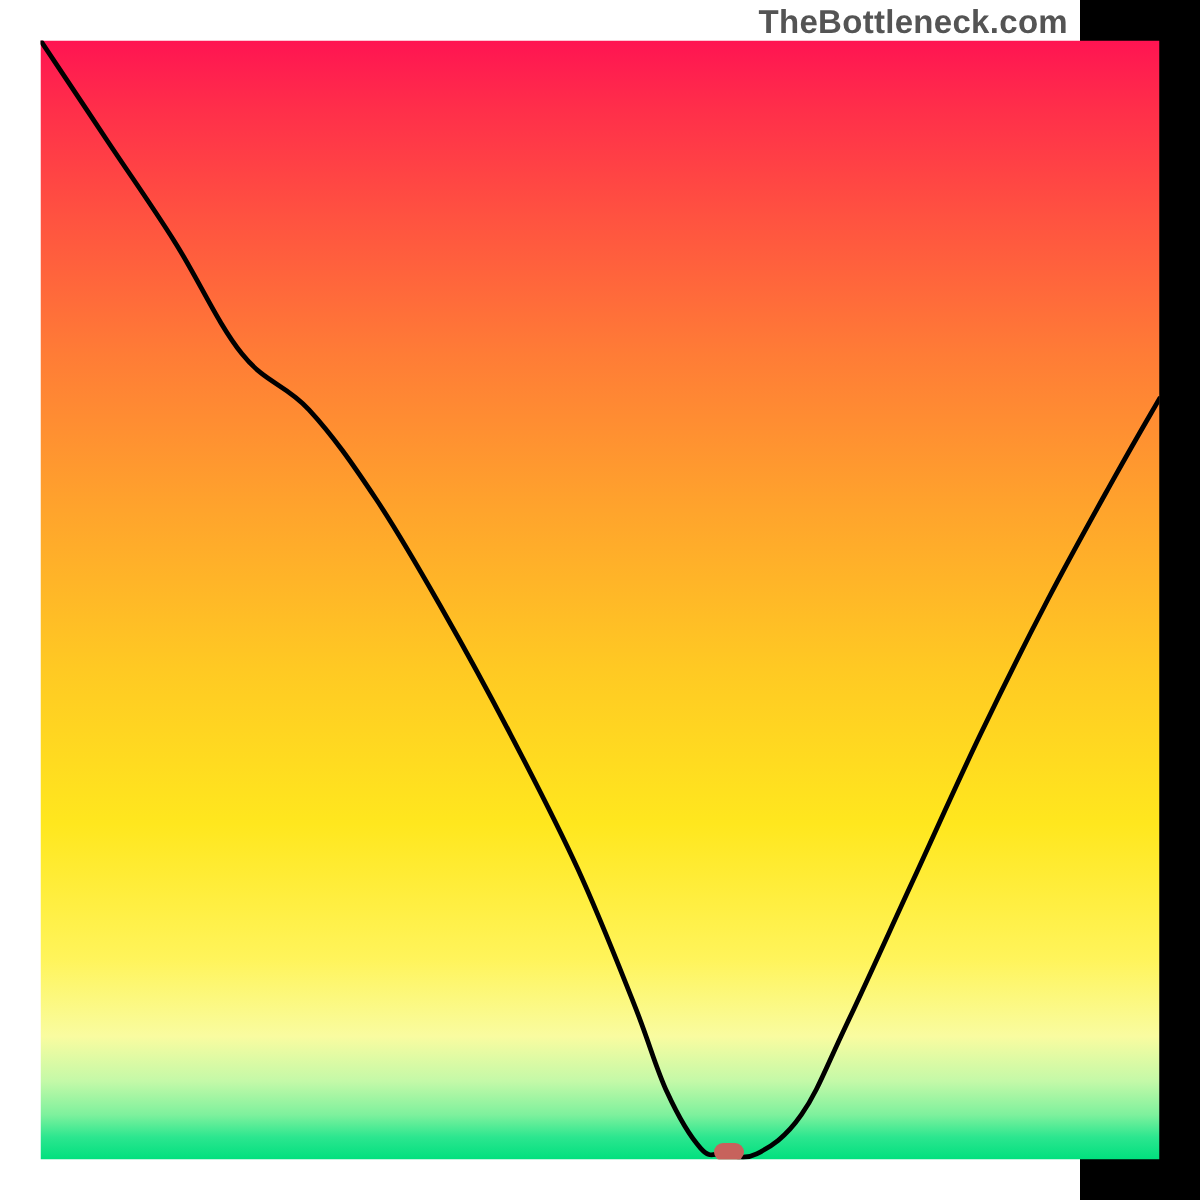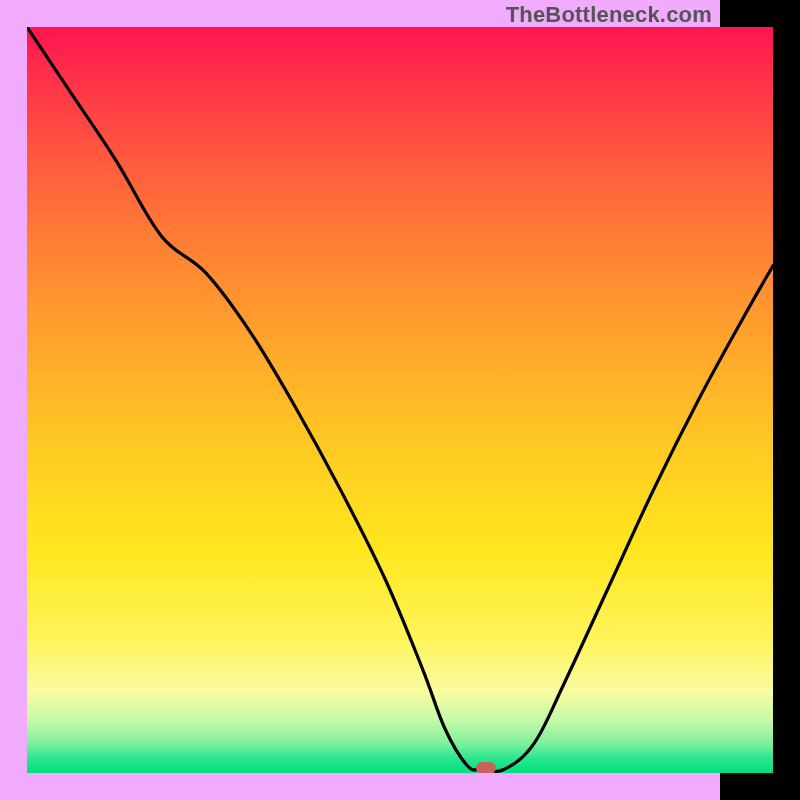--- a/index.html
+++ b/index.html
@@ -10,21 +10,21 @@
     background: #000;
     overflow: hidden;
     font-family: Arial, Helvetica, sans-serif;
   }
   .frame {
     position: absolute;
     left: 0;
     top: 0;
     width: 720px;
     height: 800px;
-    background: #f0abfc;
+    background: #ffffff;
   }
   .plot {
     position: absolute;
     left: 27px;
     top: 27px;
     width: 746px;
     height: 746px;
     overflow: hidden;
   }
   .gradient {

